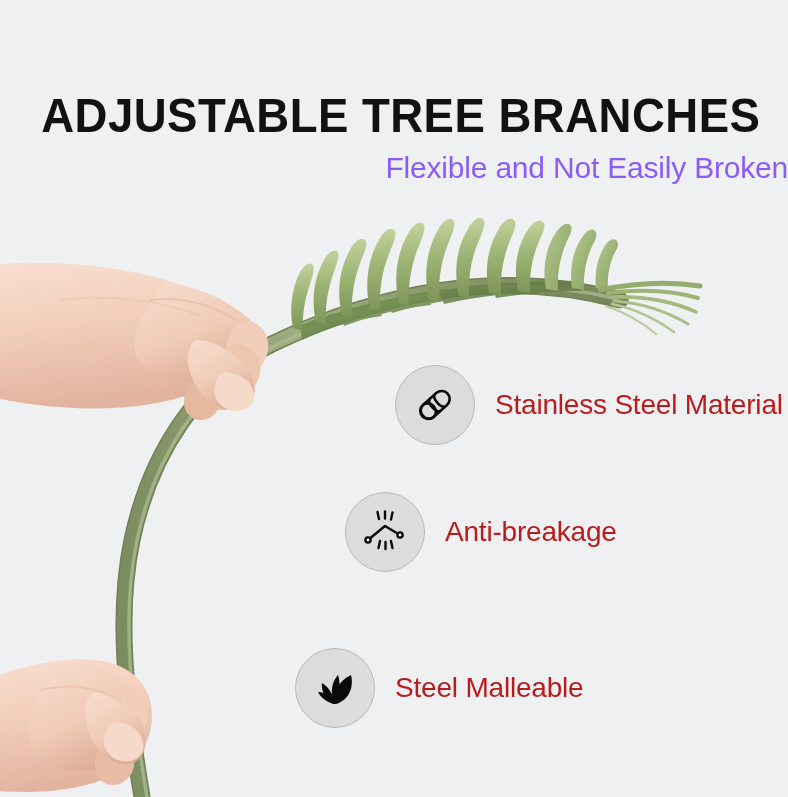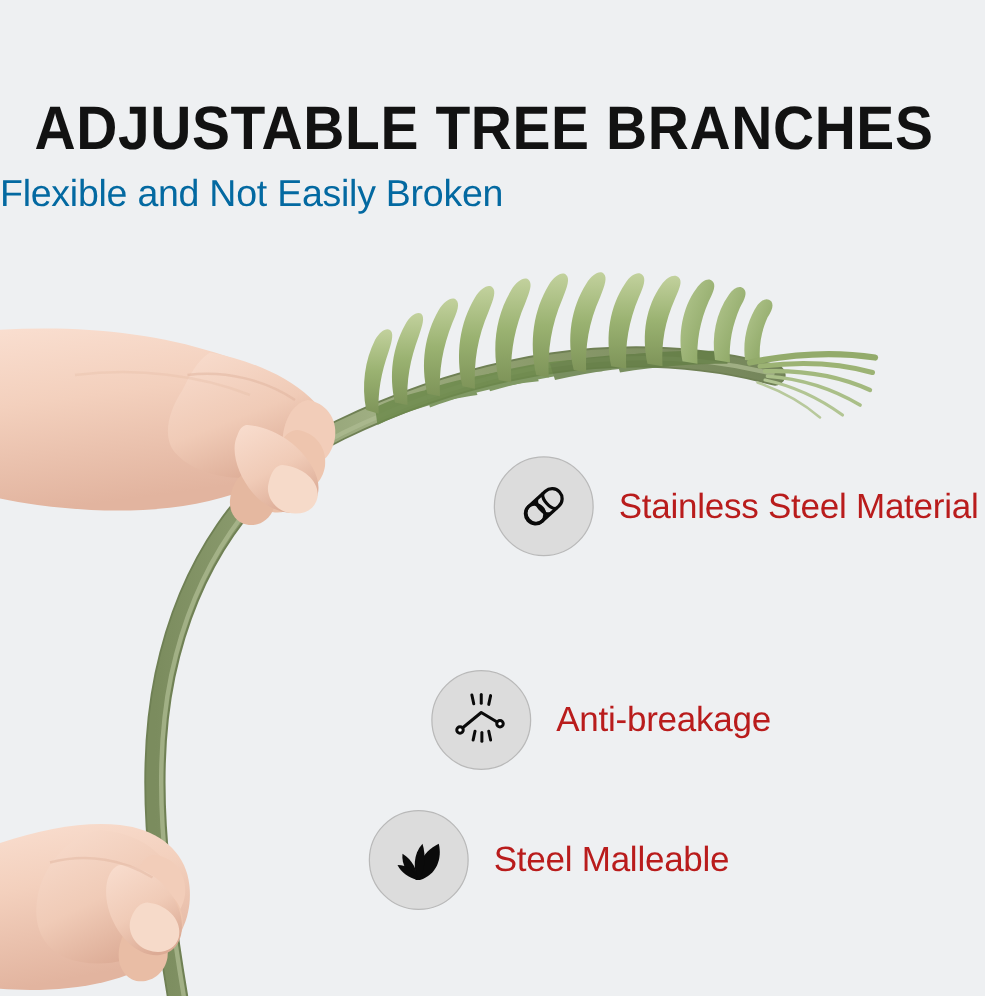--- a/index.html
+++ b/index.html
@@ -13,39 +13,39 @@
     position: relative;
     width: 788px;
     height: 797px;
     background: #eef0f2;
     overflow: hidden;
   }
 
   
   #header-block {
     position: absolute;
-    top: 78px; left: 0; width: 788px;
-    text-align: left;
+    top: 90px; left: 0; width: 788px;
+    text-align: right;
   }
   #title {
     font-family: "Liberation Sans Narrow", "Liberation Sans", sans-serif;
     font-size: 49px;
     font-weight: bold;
     letter-spacing: 0.5px;
     color: #121212;
     line-height: 1.06;
     transform: scaleX(0.93);
     transform-origin: center;
     white-space: nowrap;
   }
   #subtitle {
     margin-top: 9px;
     font-size: 30px;
     font-weight: normal;
-    color: #0369a1;
+    color: #8b5cf6;
     letter-spacing: -0.2px;
     white-space: nowrap;
   }
 
   
   #photo { position:absolute; inset:0; }
   #photo svg { display:block; }
 
   
   .feature {
@@ -64,21 +64,21 @@
     flex: none;
   }
   .feature-label {
     margin-left: 20px;
     font-size: 28px;
     color: #b91c1c;
     white-space: nowrap;
     letter-spacing: -0.2px;
   }
   #feature-0 { left: 395px; top: 365px; }
-  #feature-1 { left: 345px; top: 536px; }
+  #feature-1 { left: 345px; top: 492px; }
   #feature-2 { left: 295px; top: 648px; }
 </style>
 </head>
 <body>
 
 <div id="stage">
 
   <div id="photo">
     <svg width="788" height="797" viewBox="0 0 788 797" xmlns="http://www.w3.org/2000/svg">
       <defs>

